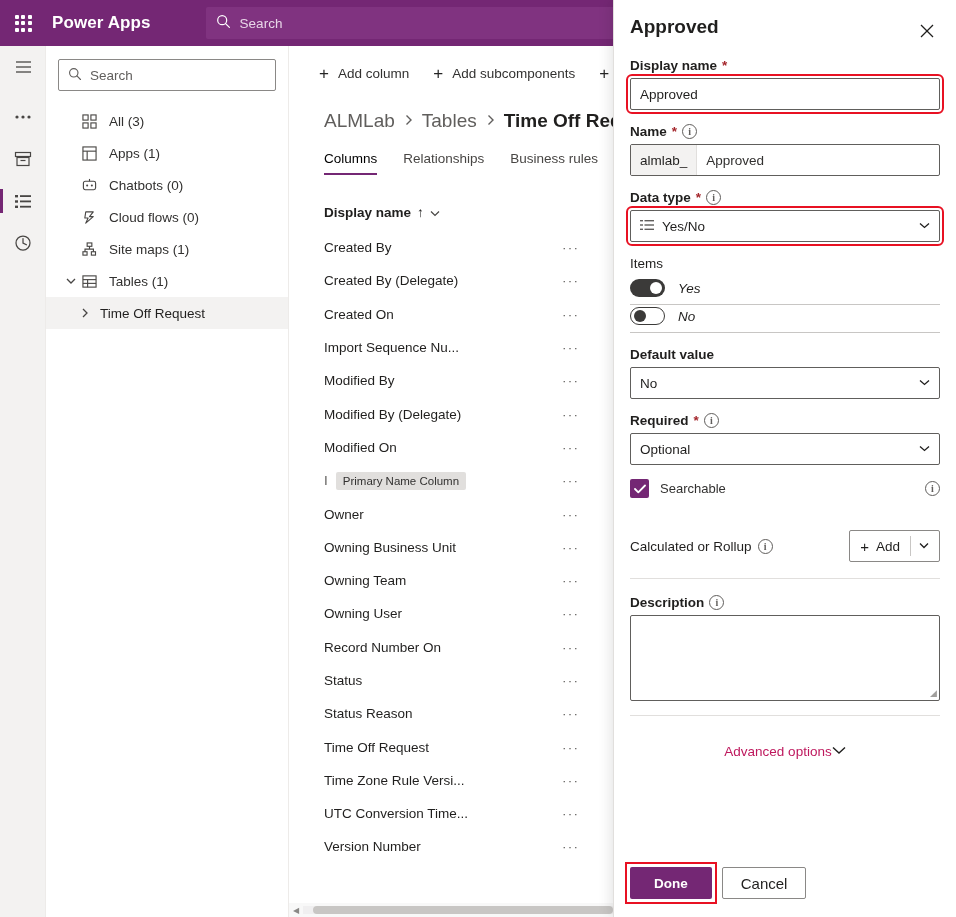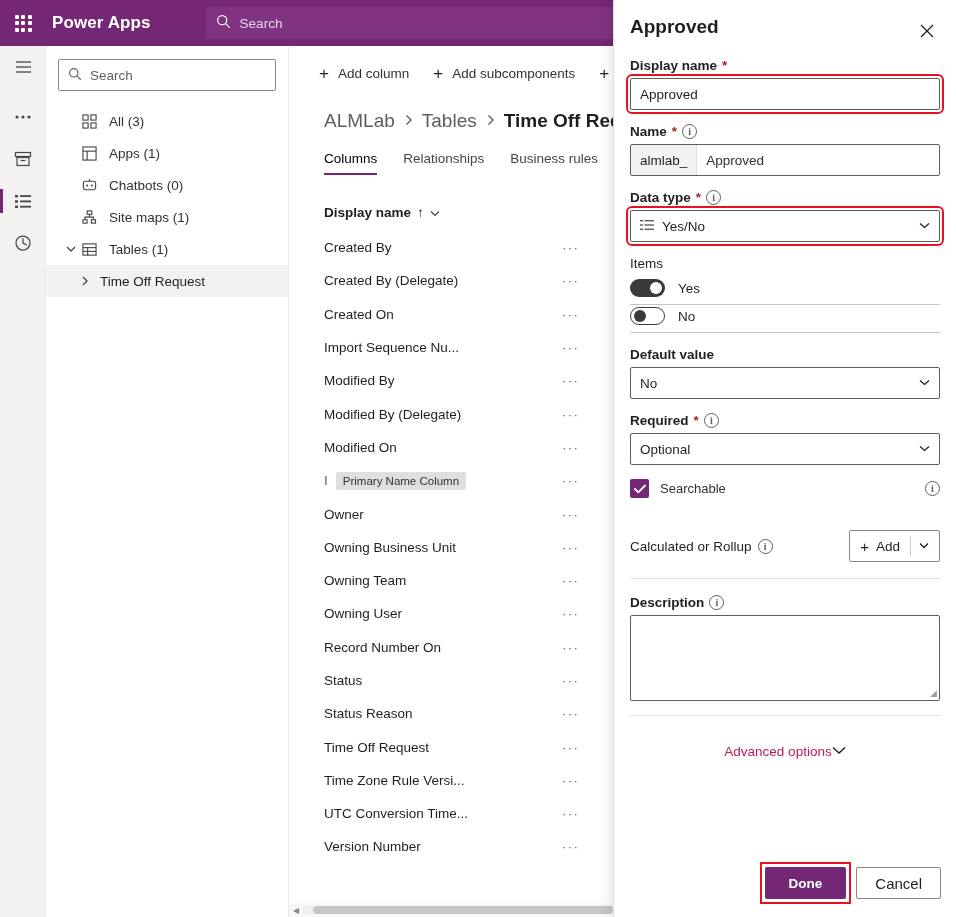--- a/index.html
+++ b/index.html
@@ -178,20 +178,21 @@
     display:flex; align-items:center; justify-content:space-between; padding:0 9px;
     font-size:13.5px; color:#201f1e; cursor:pointer;
   }
   .sel-left { display:flex; align-items:center; gap:8px; }
   .chev { color:#201f1e; font-size:9px; }
 
   .items-label { font-size:13.5px; color:#201f1e; margin-bottom:8px; }
   .item-row {
     display:flex; align-items:center; gap:13px; padding-bottom:7px; margin-bottom:2px;
     border-bottom:1px solid #c8c6c4;
+    font-style:italic;
   }
   .toggle {
     width:35px; height:18px; border-radius:10px; position:relative; flex:0 0 auto; cursor:pointer;
   }
   .toggle.on { background:#3b3a39; }
   .toggle.off { background:#ffffff; border:1px solid #3b3a39; }
   .toggle .knob { position:absolute; width:12px; height:12px; border-radius:50%; top:3px; }
   .toggle.on .knob { right:3px; background:#ffffff; }
   .toggle.off .knob { left:3px; background:#3b3a39; top:2px; }
   .item-txt { font-size:13.5px; color:#201f1e; }
@@ -221,21 +222,21 @@
   .desc-grip { position:absolute; right:2px; bottom:2px; color:#a19f9d; font-size:9px; }
 
   .adv-row {
     display:flex; align-items:center; justify-content:center; cursor:pointer;
     padding:28px 0; border-top:1px solid #e1dfdd; margin-top:14px;
     font-size:13.5px; color:#be185d;
   }
 
   .footer {
     position:absolute; left:0; bottom:0; width:343px; padding:14px 16px 18px 16px;
-    display:flex; align-items:center; gap:10px; background:#fff;justify-content:flex-end;
+    display:flex; align-items:center; gap:10px; background:#fff;
   }
   .btn-primary {
     background:#742774; color:#ffffff; border:none; height:32px; padding:0 24px;
     font-size:13.5px; border-radius:2px; cursor:pointer; font-family:inherit; font-weight:600;
   }
   .btn-default {
     background:#ffffff; color:#201f1e; border:1px solid #8a8886; height:32px; padding:0 18px;
     font-size:15px; border-radius:2px; cursor:pointer; font-family:inherit;
   }
   .btn-wrap.hl { outline:2px solid #e81123; outline-offset:3px; display:inline-block; }
@@ -374,20 +375,33 @@
           <svg width="15" height="15" viewBox="0 0 16 16">
               <rect x="1.5" y="3.5" width="13" height="9" rx="2" fill="none" stroke="#484644" stroke-width="1.2"></rect>
               <circle cx="5.5" cy="8" r="1.1" fill="#484644"></circle>
               <circle cx="10.5" cy="8" r="1.1" fill="#484644"></circle>
               <line x1="8" y1="1" x2="8" y2="3.5" stroke="#484644" stroke-width="1.2"></line>
             </svg>
         </span>
         <span>Chatbots (0)</span>
       </div>
 
+      <div class="nav-item">
+        <span class="nav-chev spacer">
+          <svg width="8" height="10" viewBox="0 0 8 10">
+              <polyline points="2,1 6,5 2,9" fill="none" stroke="#484644" stroke-width="1.3"></polyline>
+            </svg>
+        </span>
+        <span class="nicon">
+          <svg width="15" height="15" viewBox="0 0 16 16">
+              <path d="M4 2 L12 2 L8 7 L12 7 L4 14 L6.5 8.5 L3 8.5 Z" fill="none" stroke="#484644" stroke-width="1.2" stroke-linejoin="round"></path>
+            </svg>
+        </span>
+        <span>Cloud flows (0)</span>
+      </div>
 
       <div class="nav-item">
         <span class="nav-chev spacer">
           <svg width="8" height="10" viewBox="0 0 8 10">
               <polyline points="2,1 6,5 2,9" fill="none" stroke="#484644" stroke-width="1.3"></polyline>
             </svg>
         </span>
         <span class="nicon">
           <svg width="15" height="15" viewBox="0 0 16 16">
               <g fill="none" stroke="#484644" stroke-width="1.2">

